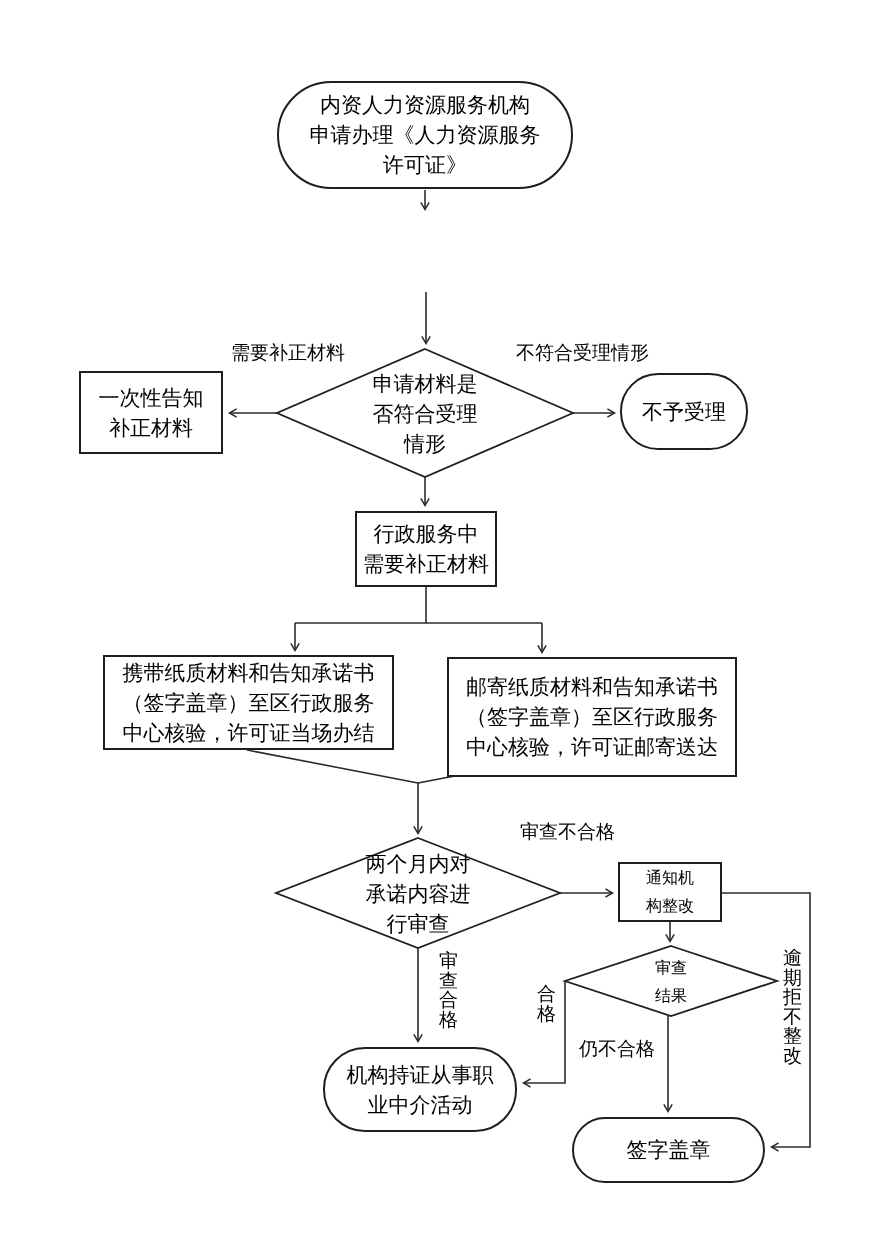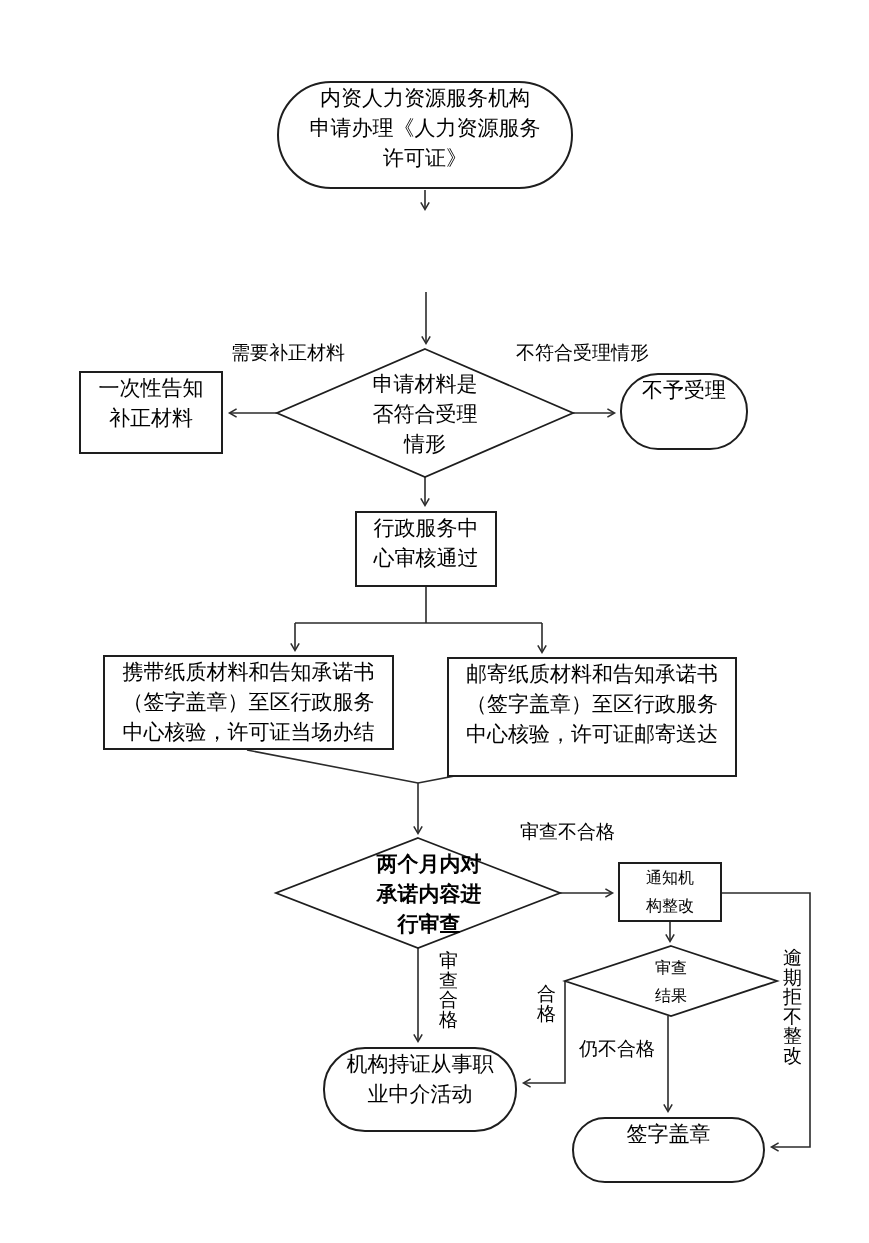--- a/index.html
+++ b/index.html
@@ -3,21 +3,21 @@
 <meta charset="utf-8">
 <style>
   html,body{margin:0;padding:0;background:#ffffff;}
   .canvas{
     position:relative;width:869px;height:1243px;background:#ffffff;
     font-family:"Liberation Serif","DejaVu Serif",serif;color:#000;
     overflow:hidden;
   }
   .layer{position:absolute;left:0;top:0;}
   .node{
-    position:absolute;display:flex;justify-content:center;
+    position:absolute;display:flex;align-items:center;justify-content:center;
     text-align:center;box-sizing:border-box;background:#fff;
   }
   .rect{border:2px solid #1e1e1e;}
   .stadium{border:2px solid #1e1e1e;}
   .txt{white-space:pre-line;font-size:21px;line-height:30px;}
   .txt-sm{white-space:pre-line;font-size:16px;line-height:28px;}
   .dlabel{
     position:absolute;display:flex;align-items:center;justify-content:center;
     text-align:center;box-sizing:border-box;
   }
@@ -79,21 +79,21 @@
     <span class="txt">一次性告知
 补正材料</span>
   </div>
 
   <div class="node stadium" style="left:620px;top:373px;width:128px;height:77px;border-radius:38px;">
     <span class="txt">不予受理</span>
   </div>
 
   <div class="node rect" style="left:355px;top:511px;width:142px;height:76px;">
     <span class="txt">行政服务中
-心审核通过</span>
+需要补正材料</span>
   </div>
 
   <div class="node rect" style="left:103px;top:655px;width:291px;height:95px;">
     <span class="txt">携带纸质材料和告知承诺书
 （签字盖章）至区行政服务
 中心核验，许可证当场办结</span>
   </div>
 
   <div class="node rect" style="left:447px;top:657px;width:290px;height:120px;">
     <span class="txt">邮寄纸质材料和告知承诺书
@@ -114,21 +114,21 @@
   <div class="node stadium" style="left:572px;top:1117px;width:193px;height:66px;border-radius:33px;">
     <span class="txt">签字盖章</span>
   </div>
 
   <div class="dlabel" style="left:345px;top:369px;width:160px;height:90px;">
     <span class="txt">申请材料是
 否符合受理
 情形</span>
   </div>
 
-  <div class="dlabel" style="left:349px;top:849px;width:160px;height:90px;font-weight:bold;">
+  <div class="dlabel" style="left:338px;top:849px;width:160px;height:90px;">
     <span class="txt">两个月内对
 承诺内容进
 行审查</span>
   </div>
 
   <div class="dlabel" style="left:621px;top:953px;width:100px;height:58px;">
     <span class="txt-sm">审查
 结果</span>
   </div>
 

